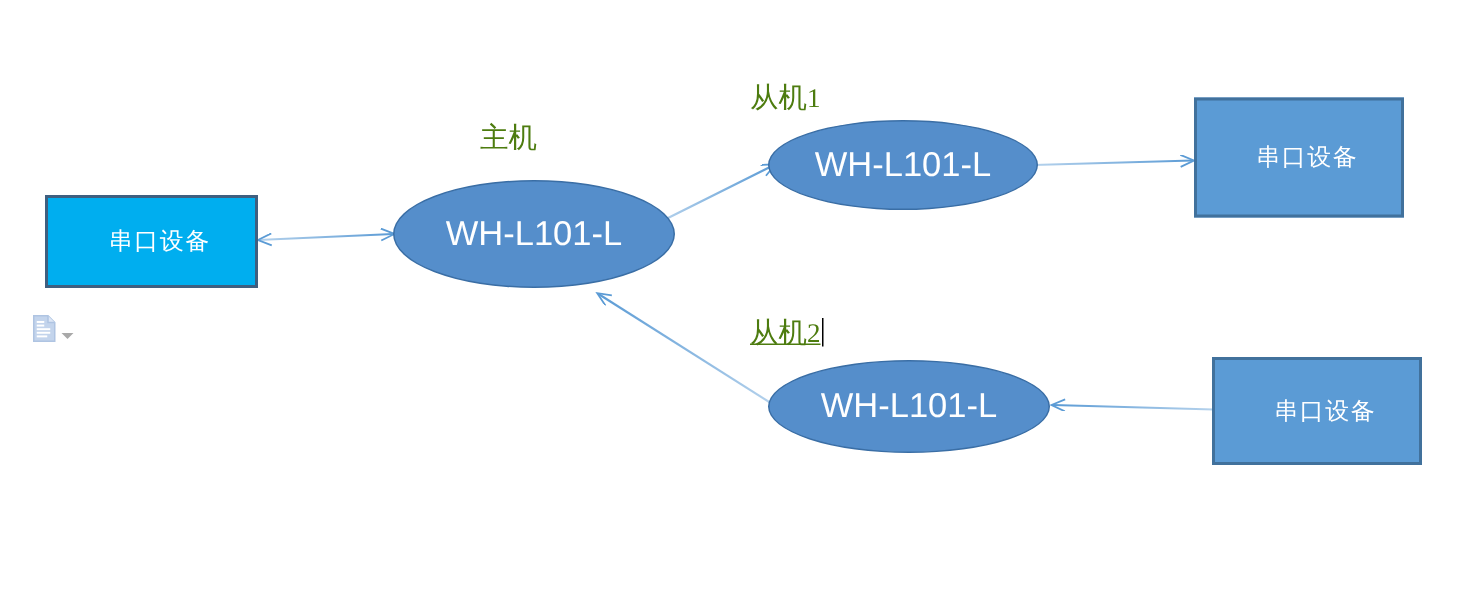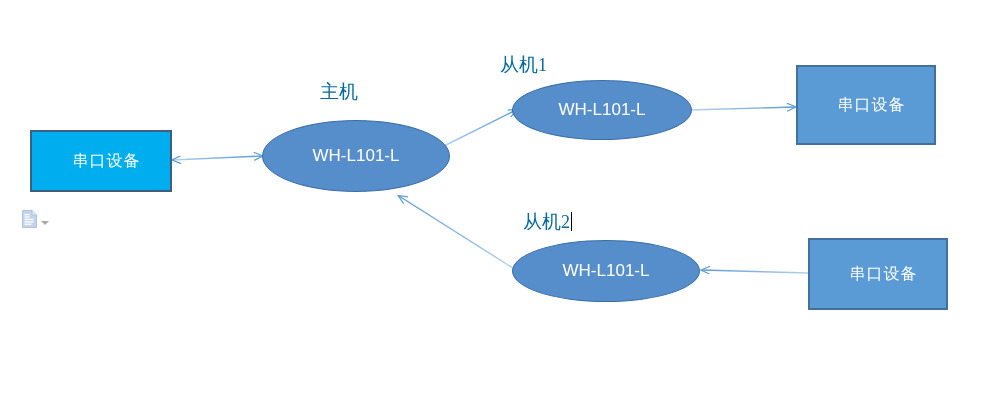--- a/index.html
+++ b/index.html
@@ -53,27 +53,27 @@
     border: 1px solid #3A6EA5;
     border-radius: 50%;
   }
   .node-label-cn {
     font-family: "DejaVu Sans", sans-serif;
     font-size: 16px;
     letter-spacing: 1px;
   }
   .node-label-lat {
     font-family: "Liberation Sans", sans-serif;
-    font-size: 17px;
+    font-size: 23px;
   }
 
   
   .caption {
     position: absolute;
-    color: #0369a1;
+    color: #4d7c0f;
     font-family: "DejaVu Serif", serif;
     font-size: 19px;
     white-space: nowrap;
   }
   .caption .num {
     font-family: "Liberation Serif", serif;
     font-size: 18px;
   }
   .caret {
     display: inline-block;
@@ -168,21 +168,21 @@
   </div>
 
   <div class="caption" style="left:500px; top:52px;">
     <span>从机</span><span class="num">1</span>
   </div>
 
   <div class="node ellipse node-label-lat" style="left:512px; top:240px; width:188px; height:62px;">
     <span>WH-L101-L</span>
   </div>
 
-  <div class="caption" style="left:523px; top:209px;">
+  <div class="caption" style="left:500px; top:209px;text-decoration:underline;">
     <span>从机</span><span class="num">2</span><span class="caret"></span>
   </div>
 
   <div class="node rect steel node-label-cn" style="left:796px; top:65px; width:140px; height:80px;">
     <span>串口设备</span>
   </div>
 
   <div class="node rect steel node-label-cn" style="left:808px; top:238px; width:140px; height:72px;">
     <span>串口设备</span>
   </div>

